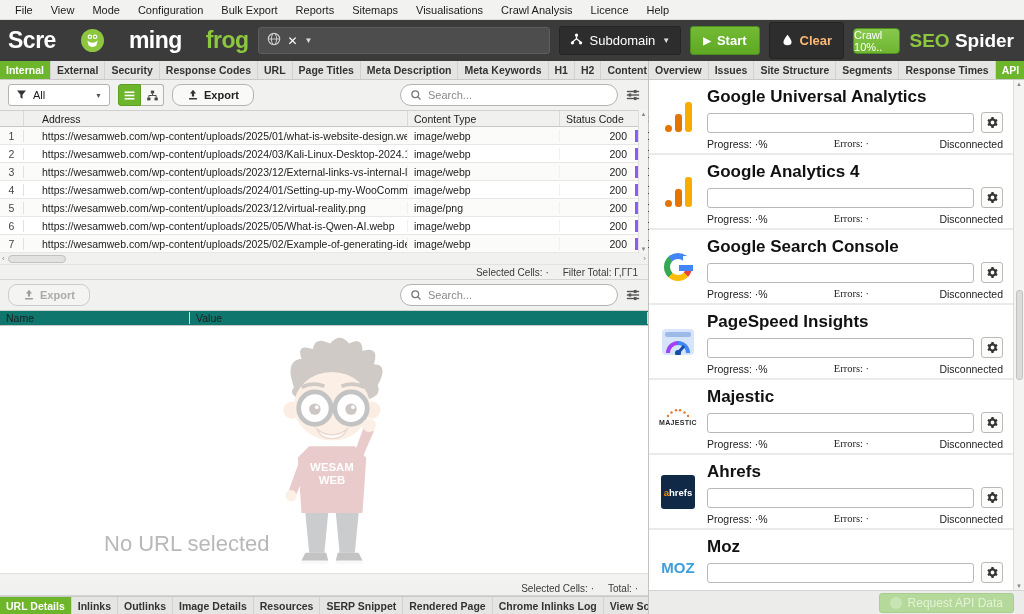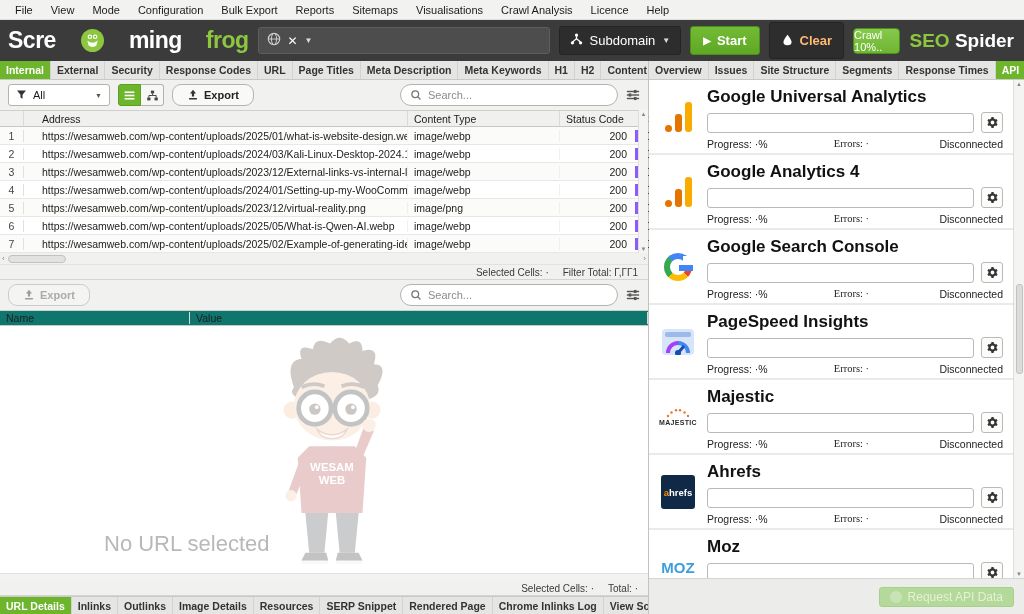--- a/index.html
+++ b/index.html
@@ -95,21 +95,21 @@
   .api-title { font-size:17px; font-weight:bold; color:#111; margin-bottom:5px; }
   .api-mid { display:flex; gap:7px; align-items:center; }
   .api-progress { flex:1; height:20px; background:#fff; border:1px solid #b9b9b7; border-radius:3px; }
   .gearbtn { width:22px; height:21px; border:1px solid #b9b9b7; border-radius:3px; background:#fcfcfa; display:flex; align-items:center; justify-content:center; }
   .api-stats { display:flex; margin-top:5px; font-size:10.5px; color:#222; }
   .api-stats .s1 { flex:1.2; }
   .api-stats .s2 { flex:1;font-family:Liberation Serif, serif; }
   .api-stats .s3 { text-align:right; }
   .api-vscroll { position:absolute; right:0; top:0; bottom:0; width:11px; background:#f4f4f2; border-left:1px solid #ddd; display:flex; flex-direction:column; align-items:center; justify-content:space-between; font-size:6px; color:#888; padding:1px 0; }
   .api-vthumb { width:7px; height:90px; background:#dcdcda; border:1px solid #c2c2c0; border-radius:3px; }
-  .rightbottom { height:36px; background:#ececea; border-top:1px solid #d4d4d2; display:flex; align-items:center; justify-content:flex-end; padding:0 10px; }
+  .rightbottom { height:24px; background:#ececea; border-top:1px solid #d4d4d2; display:flex; align-items:center; justify-content:flex-end; padding:0 10px; }
   .btn-request { background:#b5d99b; border:1px solid #a8cf8d; border-radius:3px; color:#e2f2d3; font-size:12px; display:flex; align-items:center; gap:6px; padding:2px 10px; }
   .btn-request .dot { width:12px; height:12px; border-radius:50%; background:#c9e4b4; display:inline-block; }
 
   
   .ga-icon { display:flex; align-items:flex-end; gap:3px; height:30px; }
   .ga-icon .dot { width:7px; height:7px; border-radius:50%; background:#e37400; }
   .ga-icon .bar-m { width:7px; height:18px; border-radius:3px; background:#e37400; }
   .ga-icon .bar-t { width:7px; height:30px; border-radius:3px; background:#f9ab00; }
   .g-ring { width:28px; height:28px; border-radius:50%; background:conic-gradient(from -45deg,#4285f4 0 25%,#ea4335 25% 50%,#fbbc05 50% 75%,#34a853 75% 100%); position:relative; }
   .g-ring .hole { position:absolute; inset:6px; background:#fff; border-radius:50%; }

